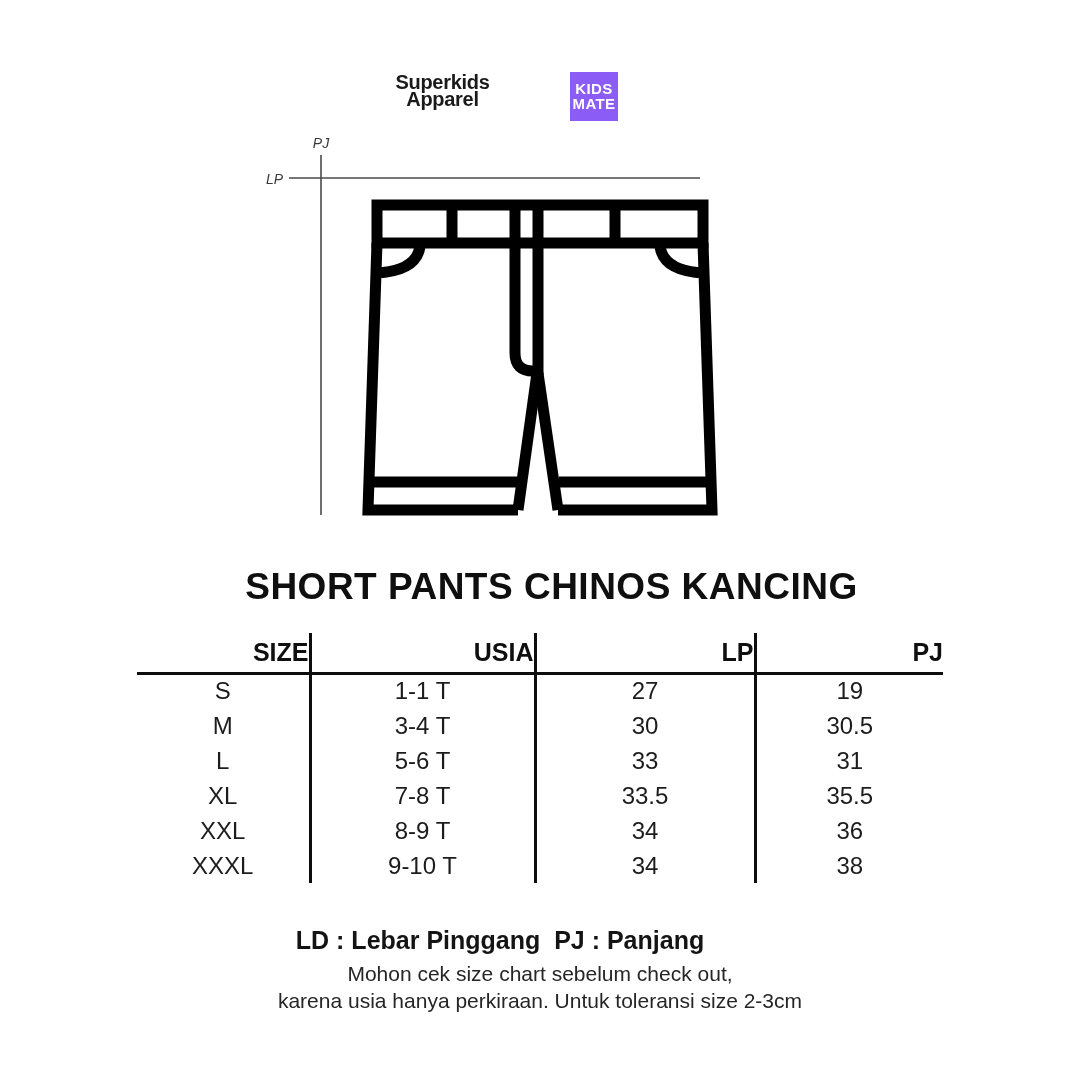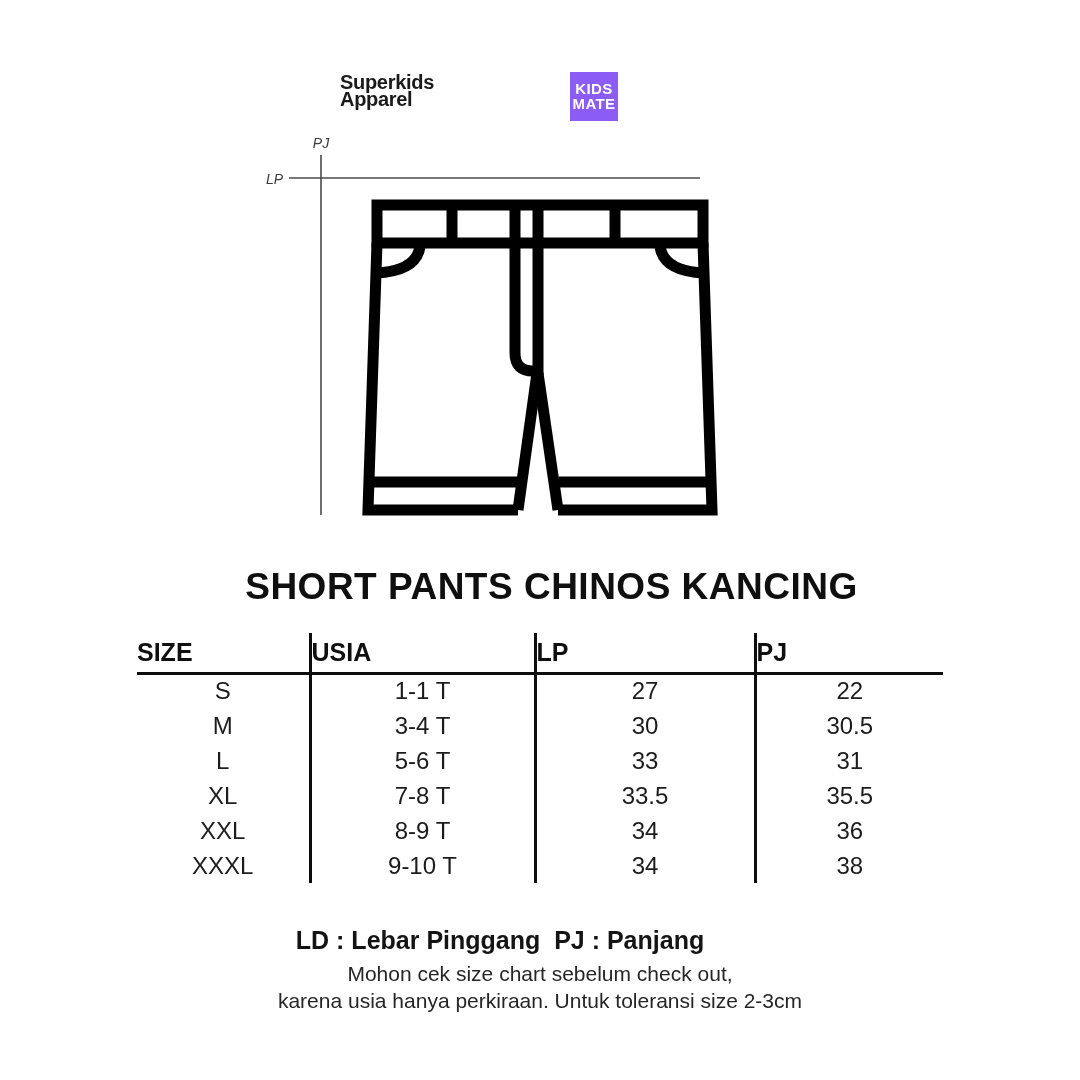--- a/index.html
+++ b/index.html
@@ -6,21 +6,21 @@
   *{box-sizing:border-box;}
   .canvas{
     position:relative;width:1080px;height:1080px;margin:0 auto;
     background:#ffffff;color:#111111;
     font-family:"Liberation Sans", sans-serif;
     overflow:hidden;
   }
   
   .superkids{
     position:absolute;left:340px;top:74px;width:205px;
-    text-align:left;font-weight:700;font-size:20px;line-height:17px;
+    text-align:center;font-weight:700;font-size:20px;line-height:17px;
     letter-spacing:-0.3px;color:#1a1a1a;
   }
   .kidsmate{
     position:absolute;left:570px;top:72px;width:48px;height:49px;
     background:#8b5cf6;color:#ffffff;text-align:center;
     font-weight:700;font-size:15px;line-height:15px;
     letter-spacing:0.4px;padding-top:9px;
   }
   
   .diagram{position:absolute;left:260px;top:125px;width:460px;height:400px;}
@@ -28,21 +28,21 @@
   .title{
     position:absolute;left:0;top:566px;width:1080px;text-align:center;
     font-size:37px;font-weight:700;letter-spacing:0.5px;color:#0f0f0f;padding-left:23px;
   }
   
   .size-table{
     position:absolute;left:137px;top:633px;width:806px;
     border-collapse:collapse;table-layout:fixed;
   }
   .size-table th{
-    font-size:25px;font-weight:700;text-align:left;color:#0f0f0f;
+    font-size:25px;font-weight:700;text-align:right;color:#0f0f0f;
     height:40px;border-bottom:3px solid #0d0d0d;padding:0;
   }
   .size-table td{
     font-size:24px;font-weight:400;text-align:center;color:#1c1c1c;
     height:35px;padding:0;
   }
   .size-table .vline{border-right:3px solid #0d0d0d;}
   
   .legend{
     position:absolute;left:0;top:926px;width:1000px;text-align:center;
@@ -114,21 +114,21 @@
         <th class="vline">USIA</th>
         <th class="vline">LP</th>
         <th>PJ</th>
       </tr>
     </thead>
     <tbody>
       <tr>
         <td class="vline">S</td>
         <td class="vline">1-1 T</td>
         <td class="vline">27</td>
-        <td>22</td>
+        <td>19</td>
       </tr>
       <tr>
         <td class="vline">M</td>
         <td class="vline">3-4 T</td>
         <td class="vline">30</td>
         <td>30.5</td>
       </tr>
       <tr>
         <td class="vline">L</td>
         <td class="vline">5-6 T</td>

